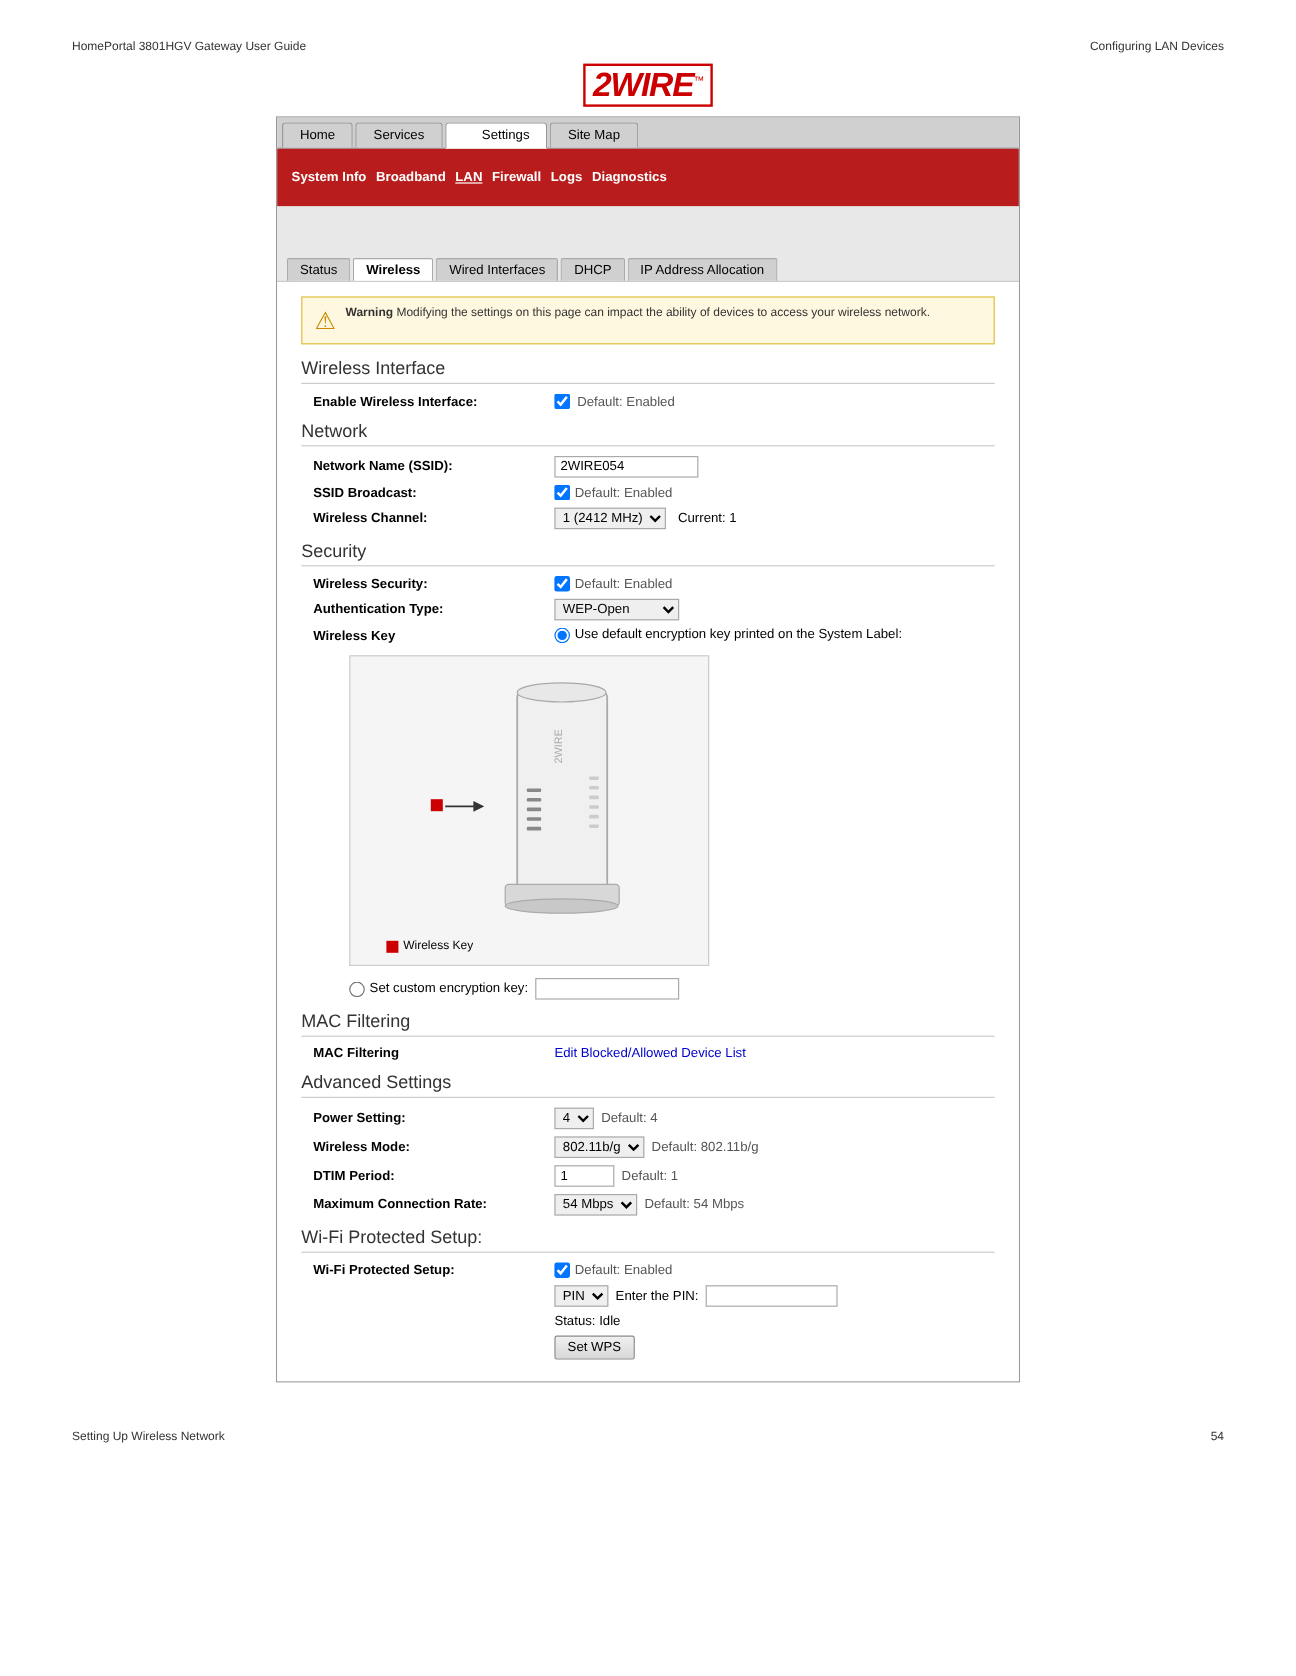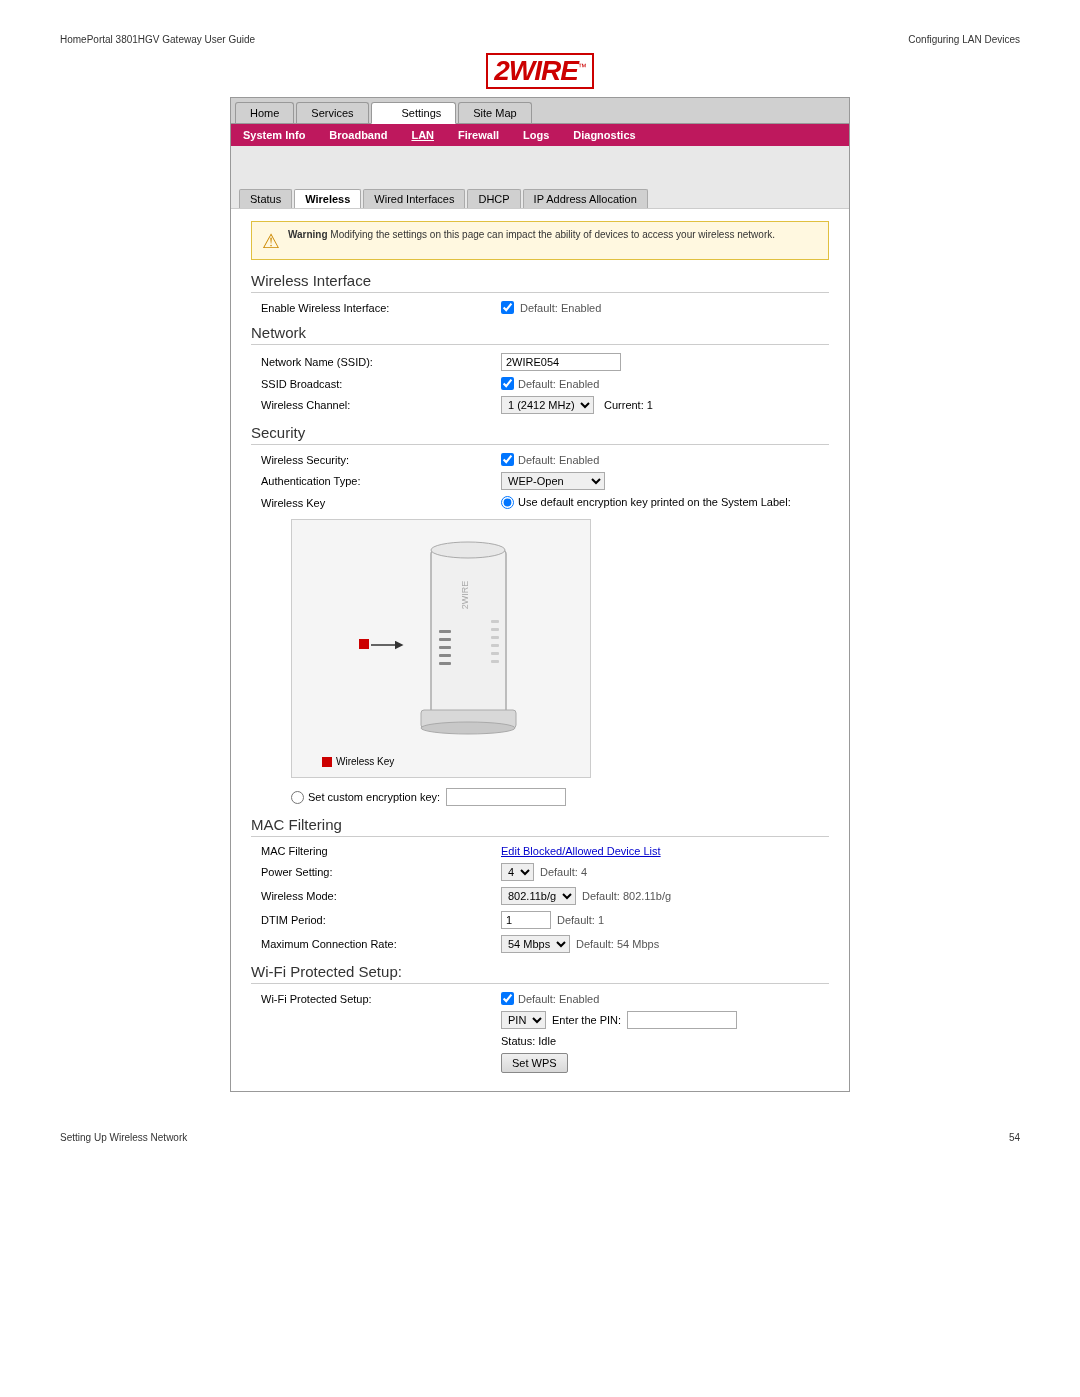--- a/index.html
+++ b/index.html
@@ -74,23 +74,22 @@
     .nav-tab.active {
       background: #fff;
       border-bottom: 1px solid #fff;
       margin-bottom: -1px;
       padding-left: 30px;
     }
 
     
     .sub-nav {
       display: flex;
-      background: #be185d;
-      padding: 3px 8px;
-      gap: 16px;
+      background: #b91c1c;
+      padding: 16px 8px;
     }
 
     .sub-nav-item {
       color: #fff;
       font-size: 11px;
       cursor: pointer;
       padding: 2px 4px;
       font-weight: bold;
     }
 
@@ -170,23 +169,23 @@
 
     
     .form-row {
       display: flex;
       align-items: center;
       margin-bottom: 6px;
       padding-left: 10px;
     }
 
     .form-label {
-      font-weight: normal;
-      font-size: 11px;
-      width: 240px;
+      font-weight: bold;
+      font-size: 11px;
+      width: 201px;
       flex-shrink: 0;
     }
 
     .form-value {
       font-size: 11px;
       display: flex;
       align-items: center;
       gap: 6px;
     }
 
@@ -267,21 +266,20 @@
     .set-custom-row {
       display: flex;
       align-items: center;
       gap: 6px;
       margin: 4px 0 4px 40px;
     }
 
     
     .link-text {
       color: #0000cc;
-      text-decoration: underline;
       cursor: pointer;
     }
 
     
     .btn {
       border: 1px solid #888;
       background: linear-gradient(to bottom, #f0f0f0, #d8d8d8);
       padding: 3px 10px;
       font-size: 11px;
       cursor: pointer;
@@ -483,20 +481,21 @@
 
     <div class="section-header">MAC Filtering</div>
 
     <div class="form-row">
       <div class="form-label">MAC Filtering</div>
       <div class="form-value">
         <span class="link-text">Edit Blocked/Allowed Device List</span>
       </div>
     </div>
 
+    <div class="section-header">Advanced Settings</div>
 
     <div class="form-row">
       <div class="form-label">Power Setting:</div>
       <div class="form-value">
         <select class="form-select">
           <option>4</option>
         </select>
         <span class="default-text">Default: 4</span>
       </div>
     </div>

